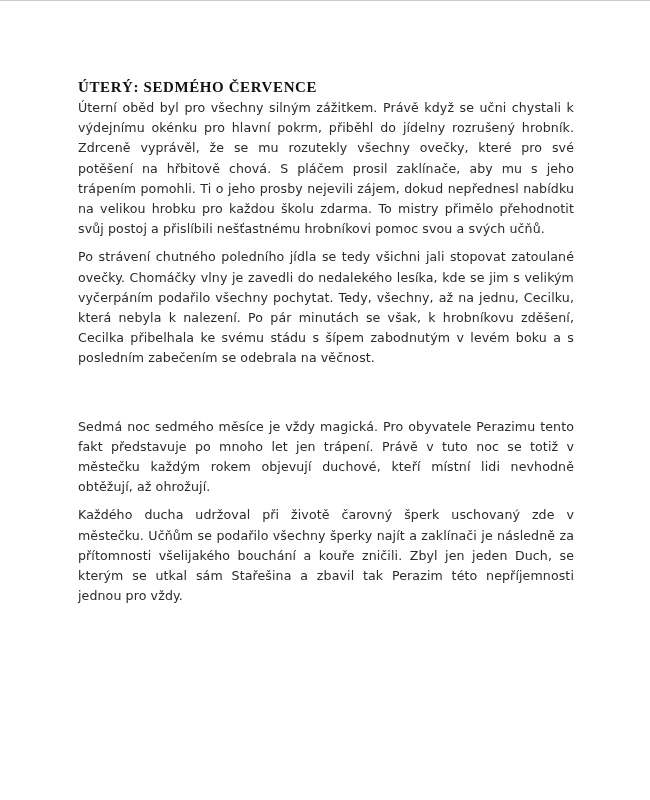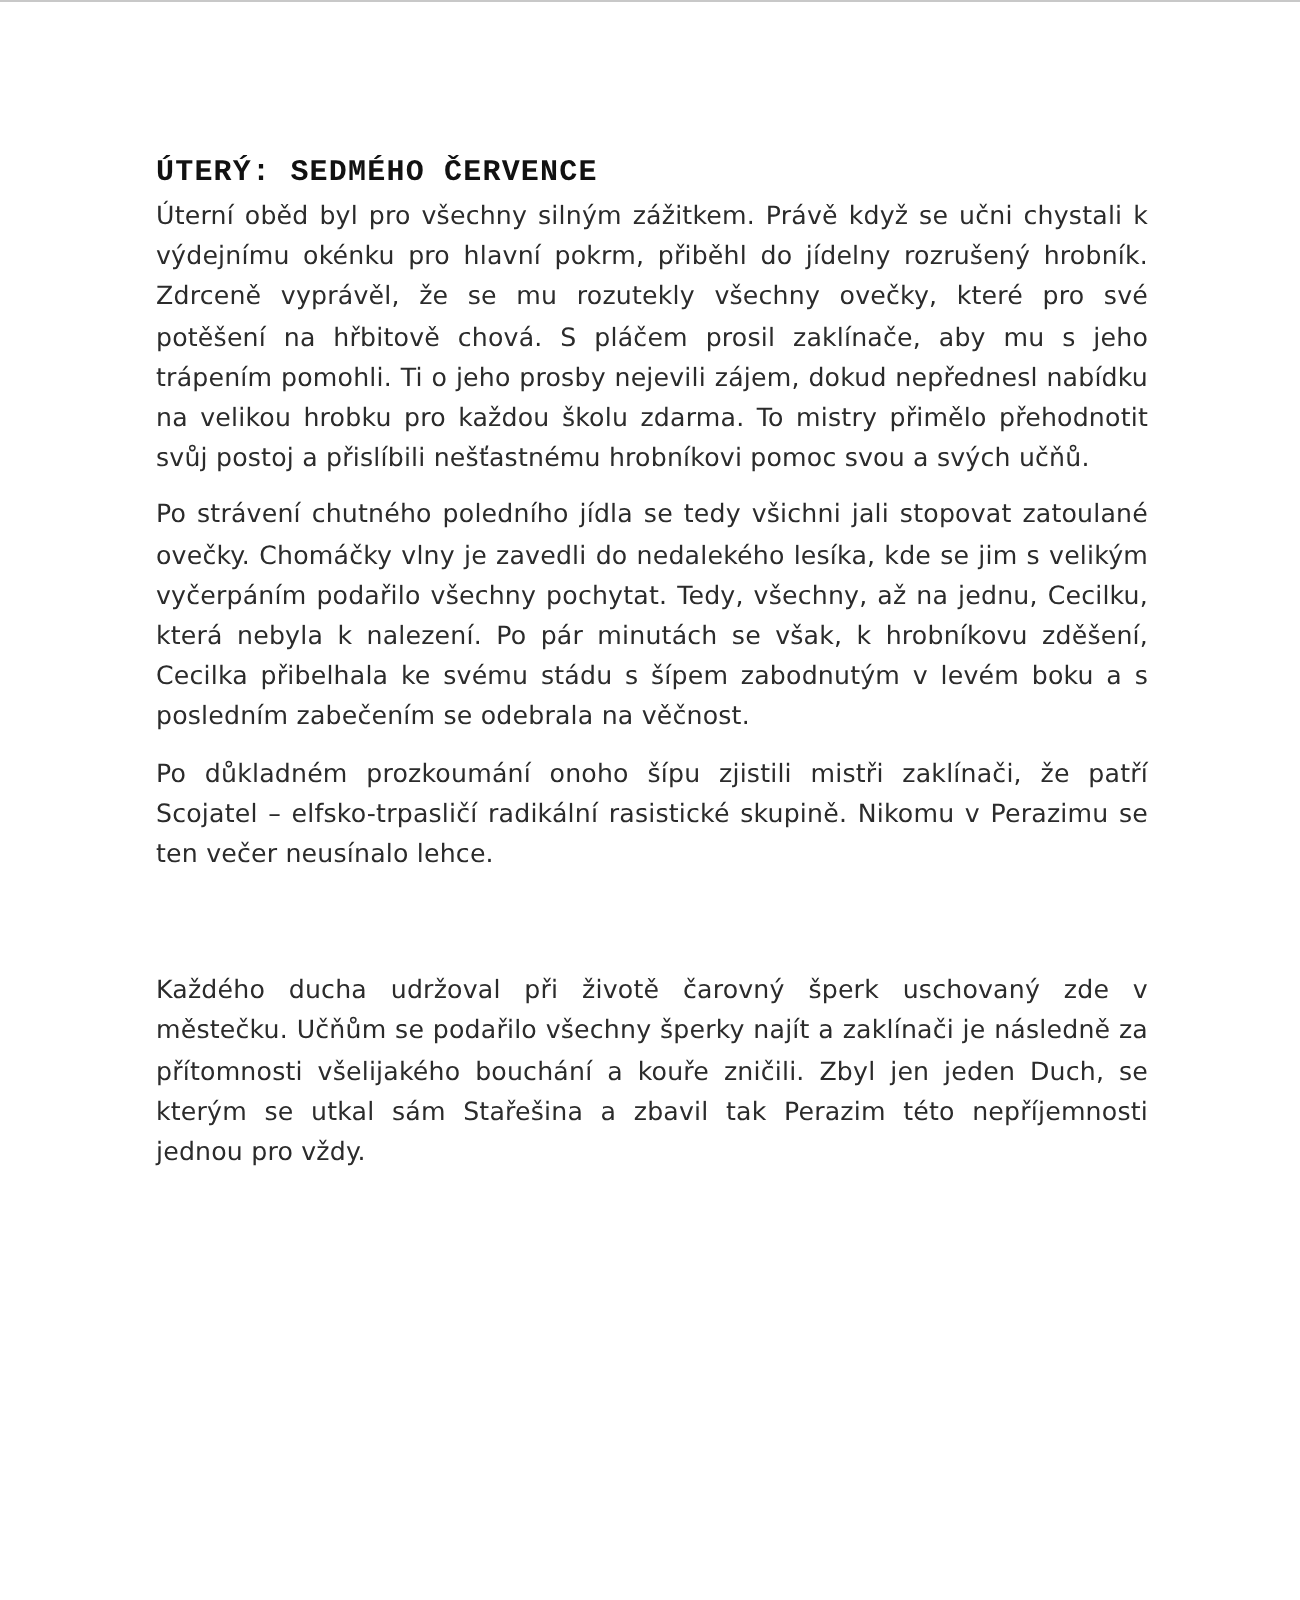--- a/index.html
+++ b/index.html
@@ -20,21 +20,21 @@
       left: 78px;
       top: 76px;
       width: 496px;
       color: #2b2b2b;
       font-family: "DejaVu Sans", sans-serif;
       font-size: 12.6px;
       line-height: 20.2px;
       letter-spacing: 0.1px;
     }
     .heading {
-      font-family: Liberation Mono, monospace;
+      font-family: Liberation Serif, serif;
       font-weight: bold;
       font-size: 15px;
       line-height: 20px;
       letter-spacing: 0.6px;
       color: #111111;
       margin: 0 0 1px 0;
     }
     .para {
       margin: 0 0 8px 0;
       text-align: justify;
@@ -46,21 +46,21 @@
   </style>
 </head>
 <body>
 
 <div class="page">
   <h1 class="heading">ÚTERÝ: SEDMÉHO ČERVENCE</h1>
 
   <div>
     <p class="para">Úterní oběd byl pro všechny silným zážitkem. Právě když se učni chystali k výdejnímu okénku pro hlavní pokrm, přiběhl do jídelny rozrušený hrobník. Zdrceně vyprávěl, že se mu rozutekly všechny ovečky, které pro své potěšení na hřbitově chová. S pláčem prosil zaklínače, aby mu s jeho trápením pomohli. Ti o jeho prosby nejevili zájem, dokud nepřednesl nabídku na velikou hrobku pro každou školu zdarma. To mistry přimělo přehodnotit svůj postoj a přislíbili nešťastnému hrobníkovi pomoc svou a svých učňů.</p>
     <p class="para">Po strávení chutného poledního jídla se tedy všichni jali stopovat zatoulané ovečky. Chomáčky vlny je zavedli do nedalekého lesíka, kde se jim s velikým vyčerpáním podařilo všechny pochytat. Tedy, všechny, až na jednu, Cecilku, která nebyla k nalezení. Po pár minutách se však, k hrobníkovu zděšení, Cecilka přibelhala ke svému stádu s šípem zabodnutým v levém boku a s posledním zabečením se odebrala na věčnost.</p>
-    <p class="para">Po důkladném prozkoumání onoho šípu zjistili mistři zaklínači, že patří Scojatel – elfsko-trpasličí radikální rasistické skupině. Nikomu v Perazimu se ten večer neusínalo lehce.</p>
   </div>
 
   <div class="section-gap"></div>
 
   <div>
+    <p class="para">Sedmá noc sedmého měsíce je vždy magická. Pro obyvatele Perazimu tento fakt představuje po mnoho let jen trápení. Právě v tuto noc se totiž v městečku každým rokem objevují duchové, kteří místní lidi nevhodně obtěžují, až ohrožují.</p>
     <p class="para">Každého ducha udržoval při životě čarovný šperk uschovaný zde v městečku. Učňům se podařilo všechny šperky najít a zaklínači je následně za přítomnosti všelijakého bouchání a kouře zničili. Zbyl jen jeden Duch, se kterým se utkal sám Stařešina a zbavil tak Perazim této nepříjemnosti jednou pro vždy.</p>
   </div>
 </div>
 
 </body></html>

